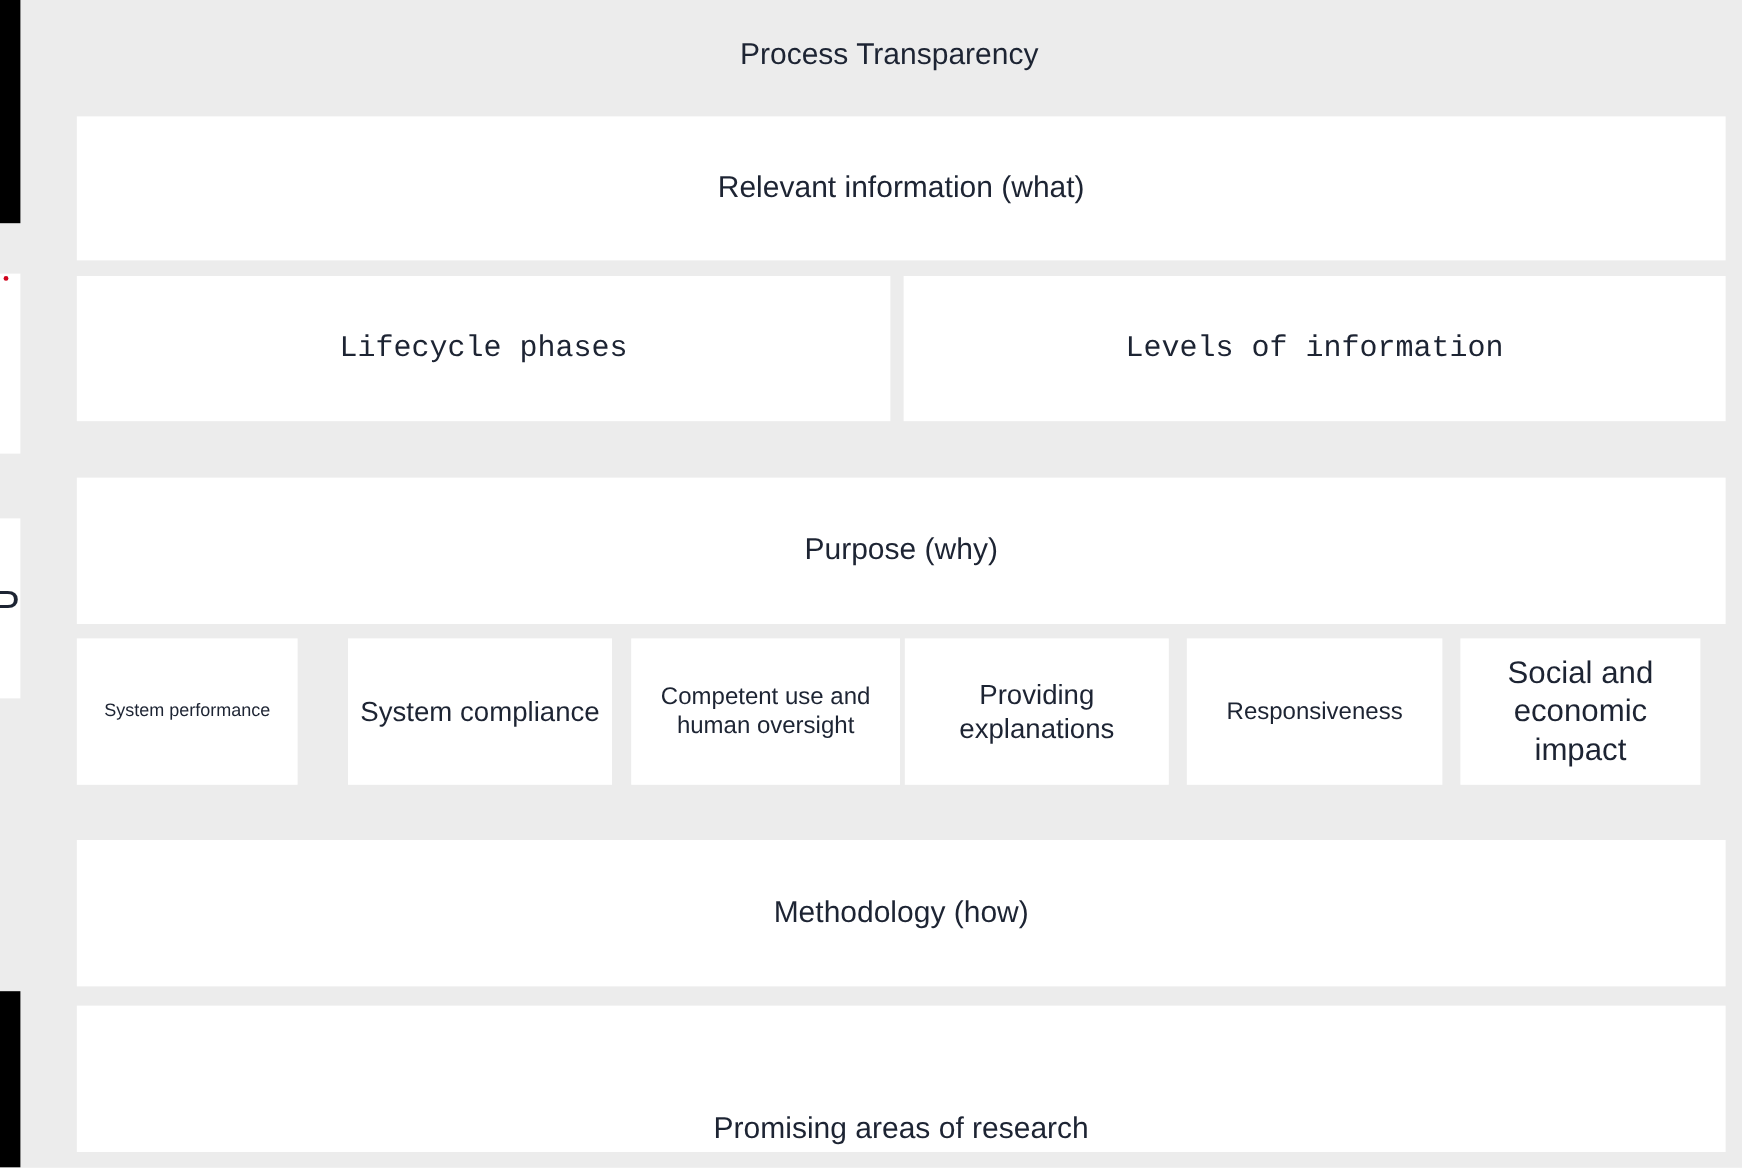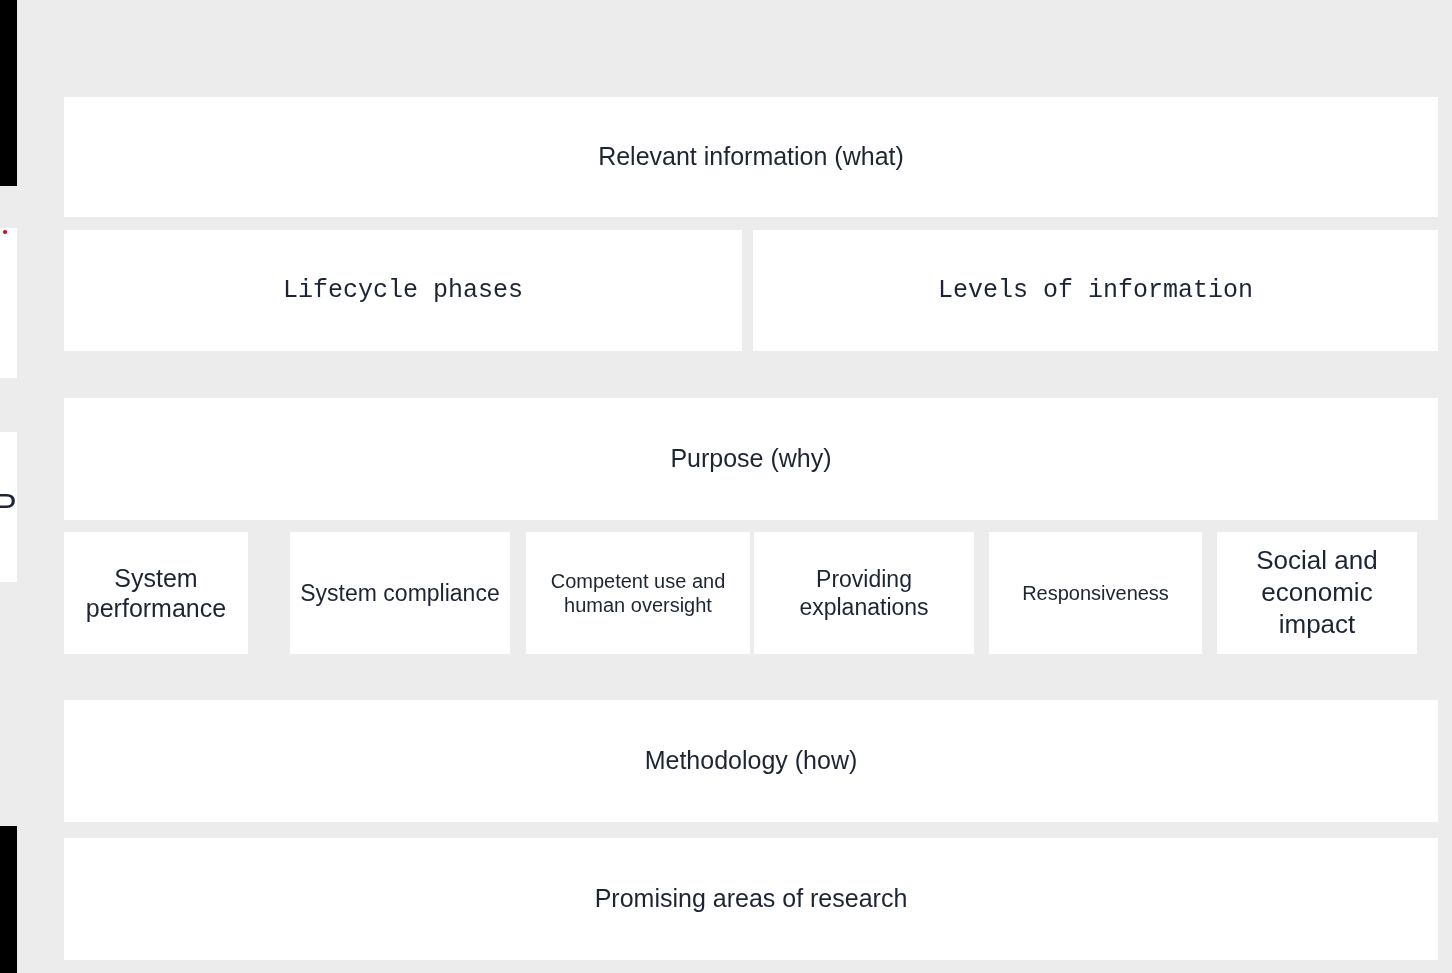--- a/index.html
+++ b/index.html
@@ -98,30 +98,30 @@
     box-sizing: border-box;
     padding: 4px 4px;
   }
 
   
   .row-full { left: 34px; width: 1374px; font-size: 25px; line-height: 1.25; }
 
   .r-relevant    { top: 97px;  height: 120px; }
   .r-purpose     { top: 398px; height: 122px; }
   .r-methodology { top: 700px; height: 122px; }
-  .r-promising   { top: 838px; height: 122px; }
+  .r-promising   { top: 838px; height: 122px; align-items: flex-end; }
 
   
   .row-half { top: 230px; height: 121px; font-size: 25px; line-height: 1.25; font-family: Liberation Mono, monospace; }
   .h-left  { left: 34px;  width: 678px; }
   .h-right { left: 723px; width: 685px; }
 
   
   .row-six { top: 532px; height: 122px; line-height: 1.22; }
-  .s1 { left: 34px;   width: 184px; font-size: 25px; }
+  .s1 { left: 34px;   width: 184px; font-size: 15px; }
   .s2 { left: 260px;  width: 220px; font-size: 23px; }
   .s3 { left: 496px;  width: 224px; font-size: 20px; }
   .s4 { left: 724px;  width: 220px; font-size: 23px; }
   .s5 { left: 959px;  width: 213px; font-size: 20px; }
   .s6 { left: 1187px; width: 200px; font-size: 26px; align-items: center; }
 
   .box span { display: block; }
 </style>
 </head>
 <body>
@@ -134,20 +134,21 @@
   <div class="wcard c2"></div>
 
   <div class="reddot"></div>
 
   <div class="frag f2">P</div>
 
 </div>
 
 <div class="panel">
 
+  <div class="panel-title">Process Transparency</div>
 
   <div class="box row-full r-relevant">
     <span>Relevant information (what)</span>
   </div>
 
   <div class="box row-half h-left">
     <span>Lifecycle phases</span>
   </div>
   <div class="box row-half h-right">
     <span>Levels of information</span>

